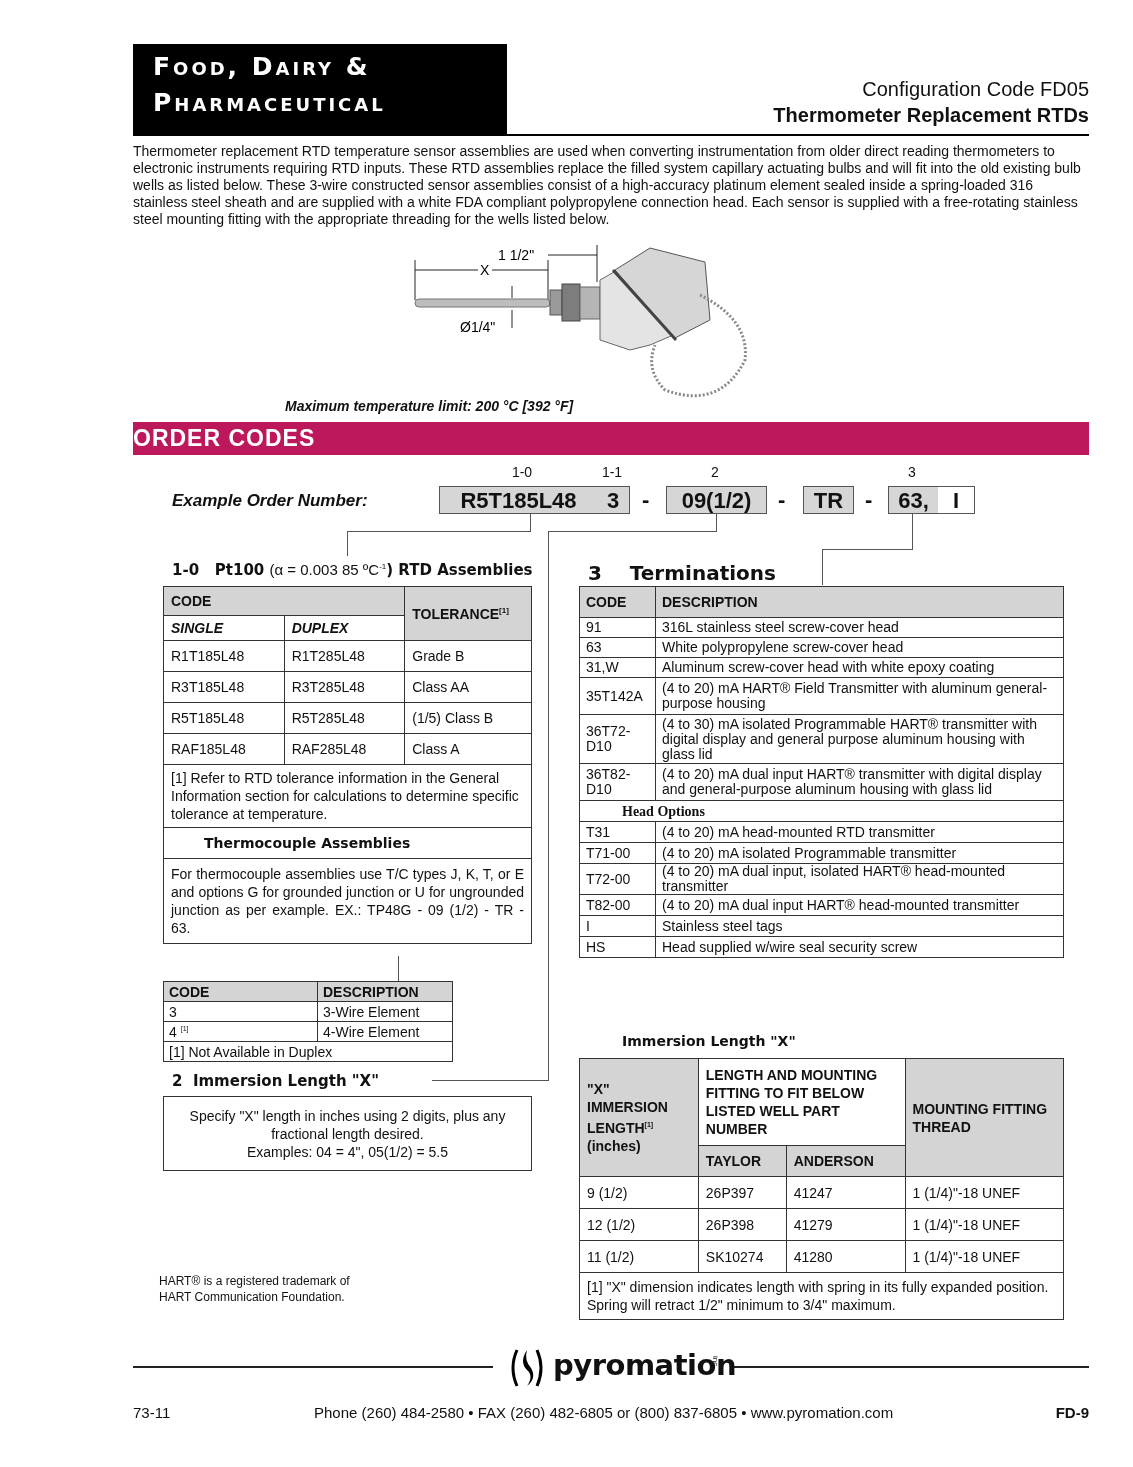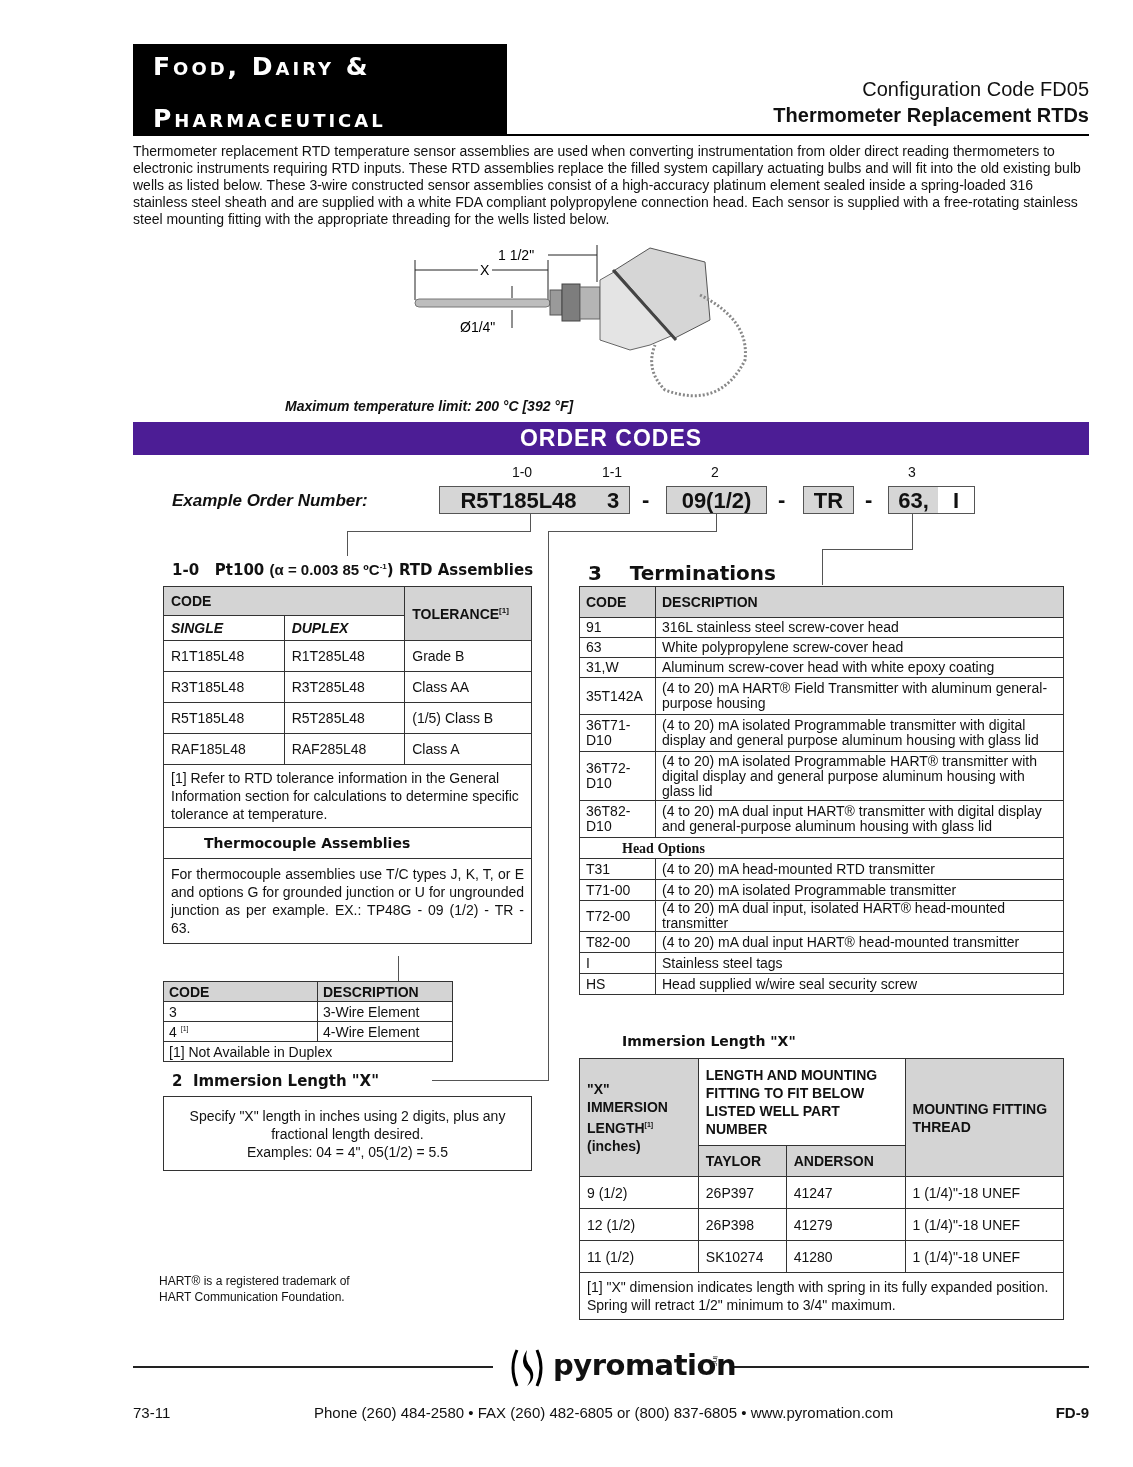--- a/index.html
+++ b/index.html
@@ -5,47 +5,47 @@
   html, body { margin: 0; padding: 0; background: #ffffff; }
   body { width: 1133px; height: 1467px; position: relative; overflow: hidden;
          font-family: "Liberation Sans", sans-serif; color: #111; }
   .abs { position: absolute; }
 
   
   .brand-box { left: 133px; top: 44px; width: 374px; height: 92px; background: #000; color: #fff;
                font-family: "DejaVu Sans", sans-serif; font-weight: bold; }
   .brand-line { position: absolute; left: 20px; font-size: 25px; letter-spacing: 3px; font-variant: small-caps; }
   .brand-line.l1 { top: 8px; }
-  .brand-line.l2 { top: 60px; }
+  .brand-line.l2 { top: 44px; }
   .header-rule { left: 133px; top: 134px; width: 956px; height: 2px; background: #000; }
   .config-code { right: 44px; top: 78px; font-size: 20px; text-align: right; }
   .doc-title { right: 44px; top: 104px; font-size: 20px; font-weight: bold; text-align: right; }
 
   .intro { left: 133px; top: 143px; width: 956px; font-size: 14px; line-height: 17px; }
 
   
   .diagram { left: 400px; top: 240px; width: 380px; height: 170px; }
   .temp-limit { left: 285px; top: 398px; font-size: 14px; font-weight: bold; font-style: italic; }
 
   
-  .order-bar { left: 133px; top: 422px; width: 956px; height: 33px; background: #4c1d95; color: #fff;
-               font-size: 23px; font-weight: bold; text-align: center; line-height: 33px; letter-spacing: 1px; }
+  .order-bar { left: 133px; top: 422px; width: 956px; height: 33px; background: #be185d; color: #fff;
+               font-size: 23px; font-weight: bold; line-height: 33px; letter-spacing: 1px; }
 
   .seg-label { font-size: 14px; top: 464px; text-align: center; }
   .example-label { left: 172px; top: 491px; font-size: 17px; font-weight: bold; font-style: italic; }
   .code-box { top: 486px; height: 28px; background: #d6d6d6; border: 1px solid #555; font-size: 22px;
               font-weight: bold; line-height: 28px; text-align: center; box-sizing: border-box; }
   .code-box.white { background: #fff; }
   .dash { top: 486px; font-size: 22px; font-weight: bold; line-height: 28px; }
 
   .connector { background: #555; }
 
   
   .sec-title { font-family: "DejaVu Sans", sans-serif; font-weight: bold; font-size: 15px; }
-  .sec-title .light { font-family: "Liberation Sans", sans-serif; font-weight: bold; }
+  .sec-title .light { font-family: "Liberation Sans", sans-serif; font-weight: normal; }
 
   table { border-collapse: collapse; font-size: 14px; }
   td, th { border: 1px solid #333; padding: 0 7px; text-align: left; vertical-align: middle; font-weight: normal; }
   .hdr { background: #d4d4d4; font-weight: bold; }
   .ital { font-style: italic; font-weight: bold; }
 
   .t10 { left: 163px; top: 586px; width: 369px; }
   .t10 td { height: 30px; }
   .t10 .hrow td { height: 28px; }
   .t10 .subh td { height: 24px; }
@@ -259,27 +259,23 @@
     <td>White polypropylene screw-cover head</td>
   </tr>
   <tr class="r1">
     <td>31,W</td>
     <td>Aluminum screw-cover head with white epoxy coating</td>
   </tr>
   <tr class="r2">
     <td>35T142A</td>
     <td>(4 to 20) mA HART® Field Transmitter with aluminum general-purpose housing</td>
   </tr>
-  <tr class="r2">
-    <td>36T71-D10</td>
-    <td>(4 to 20) mA isolated Programmable transmitter with digital display and general purpose aluminum housing with glass lid</td>
-  </tr>
   <tr class="r3">
     <td>36T72-D10</td>
-    <td>(4 to 20) mA isolated Programmable HART® transmitter with digital display and general purpose aluminum housing with glass lid</td>
+    <td>(4 to 30) mA isolated Programmable HART® transmitter with digital display and general purpose aluminum housing with glass lid</td>
   </tr>
   <tr class="r2">
     <td>36T82-D10</td>
     <td>(4 to 20) mA dual input HART® transmitter with digital display and general-purpose aluminum housing with glass lid</td>
   </tr>
   <tr class="sub">
     <td colspan="2" class="head-opts">Head Options</td>
   </tr>
   <tr class="sub">
     <td>T31</td>

